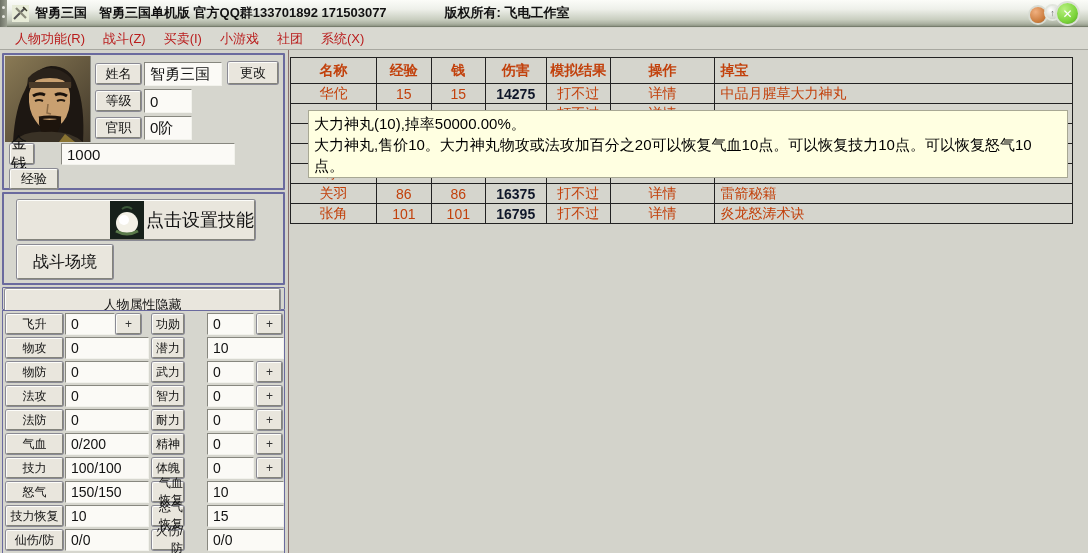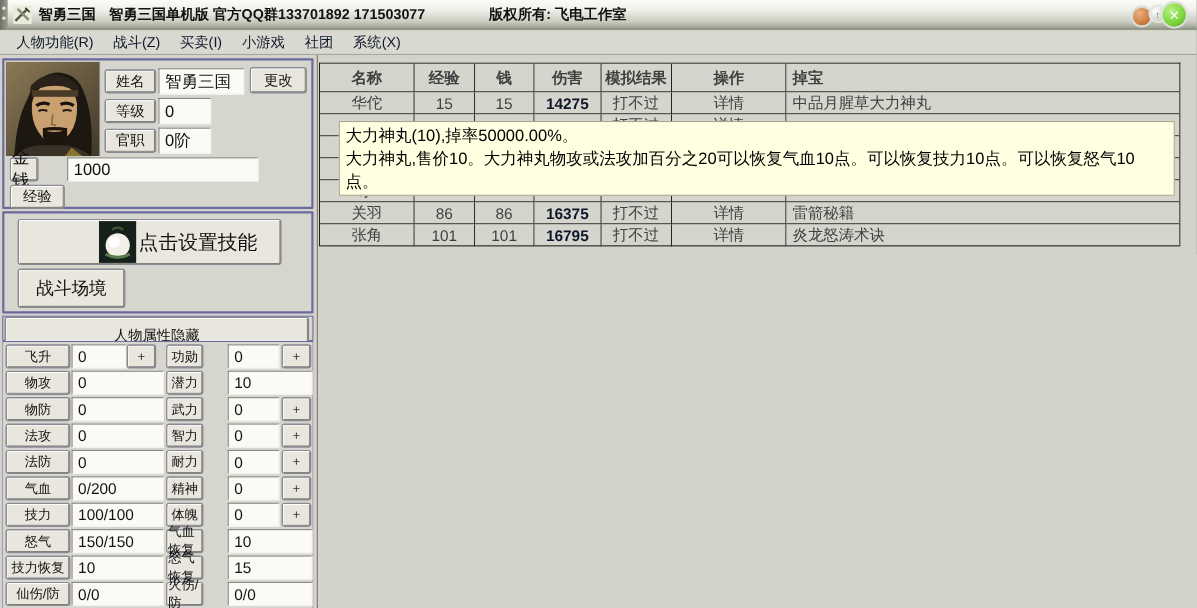--- a/index.html
+++ b/index.html
@@ -21,21 +21,21 @@
   .btn-min{left:1030px;top:7px;width:16px;height:16px;color:#7a3c10;
     background:radial-gradient(circle at 35% 30%,#f0b080,#c87838 70%,#905020);box-shadow:0 0 0 2px #d8dcd4;}
   .btn-restore{left:1046px;top:6px;width:13px;height:13px;color:#666;
     background:radial-gradient(circle at 35% 30%,#ffffff,#cfd3cb 75%,#a0a49a);box-shadow:0 0 0 2px #e2e6de;font-size:9px;}
   .btn-close{left:1057px;top:3px;width:21px;height:21px;color:#fff;font-size:12px;
     background:radial-gradient(circle at 35% 30%,#b8f080,#7cd43c 60%,#4da01e);box-shadow:0 0 0 2px #dce0d8;}
 
   
   .menubar{position:absolute;left:0;top:28px;width:1088px;height:22px;background:#d9d9d1;
     border-bottom:1px solid #a8a8a0;display:flex;align-items:center;padding-left:6px;}
-  .menu-item{font-size:13px;color:#0f172a;padding:2px 9px;white-space:nowrap;}
+  .menu-item{font-size:13px;color:#b91c1c;padding:2px 9px;white-space:nowrap;}
 
   
   .content{position:absolute;left:0;top:50px;width:1088px;height:503px;background:#d3d3cb;}
   .col-divider{position:absolute;left:288px;top:0;width:1px;height:503px;background:#8a6f6f;}
 
   .panel{position:absolute;border:2px solid #6a6a9e;border-radius:1px;background:#d6d6ce;}
   .p-char{left:2px;top:3px;width:283px;height:137px;}
   .p-skill{left:2px;top:142px;width:283px;height:93px;}
   .p-toggle{left:2px;top:237px;width:283px;height:23px;border-width:1px;}
   .p-attr{left:2px;top:260px;width:283px;height:270px;border-width:1px;border-bottom:none;}
@@ -54,48 +54,48 @@
   .lbl-level{position:absolute;left:92px;top:36px;width:45px;height:20px;font-size:13px;}
   .fld-level{position:absolute;left:140px;top:34px;width:48px;height:24px;font-size:15px;}
   .lbl-rank{position:absolute;left:92px;top:63px;width:45px;height:20px;font-size:13px;}
   .fld-rank{position:absolute;left:140px;top:61px;width:48px;height:24px;font-size:15px;}
   .lbl-money{position:absolute;left:6px;top:89px;width:24px;height:20px;font-size:16px;}
   .fld-money{position:absolute;left:57px;top:88px;width:174px;height:22px;font-size:15px;}
   .lbl-exp{position:absolute;left:6px;top:114px;width:48px;height:20px;font-size:13px;}
   .fld-exp{position:absolute;left:57px;top:113px;width:174px;height:22px;font-size:20px;margin-top:33px;}
 
   
-  .btn-setskill{position:absolute;left:13px;top:6px;width:238px;height:40px;font-size:18px;justify-content:center;padding-left:52px;}
+  .btn-setskill{position:absolute;left:13px;top:6px;width:238px;height:40px;font-size:18px;justify-content:flex-end;padding-left:52px;}
   .skill-icon{width:34px;height:38px;margin-right:2px;flex:0 0 auto;}
   .btn-battle{position:absolute;left:13px;top:51px;width:96px;height:34px;font-size:16px;}
   .btn-toggle{position:absolute;left:2px;top:1px;width:275px;height:32px;font-size:13px;}
 
   
   .attr-grid{position:absolute;left:0;top:0;width:281px;height:268px;}
   .attr-row{position:absolute;left:0;width:281px;height:24px;}
   .attr-label{position:absolute;height:20px;top:1px;font-size:12px;}
   .attr-value{position:absolute;height:22px;top:0;font-size:14px;}
   .lbl-l{left:3px;width:57px;}
   .val-l{left:62px;width:84px;}
   .val-l.narrow{width:50px;}
   .plus-l{left:113px;}
-  .lbl-r{left:149px;width:32px;}
+  .lbl-r{left:149px;width:32px;text-align:right;}
   .val-r{left:204px;width:77px;}
   .val-r.narrow{width:47px;}
   .plus-r{left:254px;}
   .plus-btn{position:absolute;top:1px;width:25px;height:20px;font-size:12px;color:#333;
     background:#e9e6dd;border:1px solid;border-color:#fdfdfa #83837b #83837b #fdfdfa;
     box-shadow:0 0 0 1px #8a8a94;border-radius:2px;display:flex;align-items:center;justify-content:center;}
 
   
   .mtable{position:absolute;left:290px;top:7px;width:783px;border:1px solid #222;border-bottom:none;}
   .trow{display:flex;height:20px;}
   .trow.head{height:26px;font-weight:bold;}
   .tcell{border-right:1px solid #222;border-bottom:1px solid #222;background:#d5d5cd;
-    display:flex;align-items:center;justify-content:center;font-size:14px;color:#404040;
+    display:flex;align-items:center;justify-content:center;font-size:14px;color:#c2410c;
     overflow:hidden;white-space:nowrap;}
   .tcell:last-child{border-right:none;}
   .c0{width:86px;}.c1{width:55px;}.c2{width:54px;}.c3{width:61px;}.c4{width:64px;}.c5{width:105px;}
   .c6{width:357px;justify-content:flex-start;padding-left:5px;}
   .dmg{color:#0f172a;font-weight:bold;}
 
   
   .tooltip{position:absolute;left:308px;top:60px;width:760px;height:68px;background:#ffffe1;
     border:1px solid #a8a894;z-index:10;padding:2px 5px;color:#000;}
   .tooltip div{font-size:15px;line-height:21px;white-space:nowrap;}

